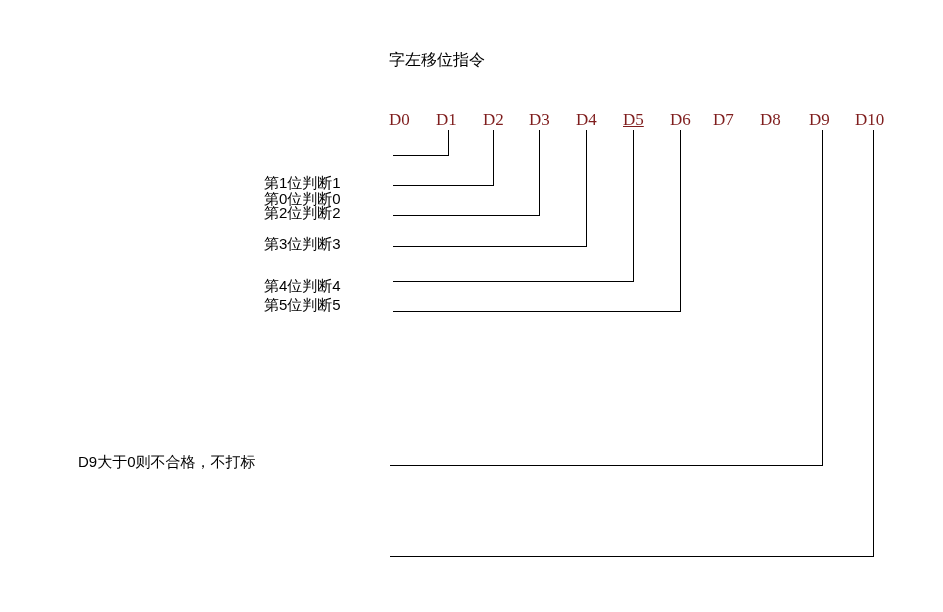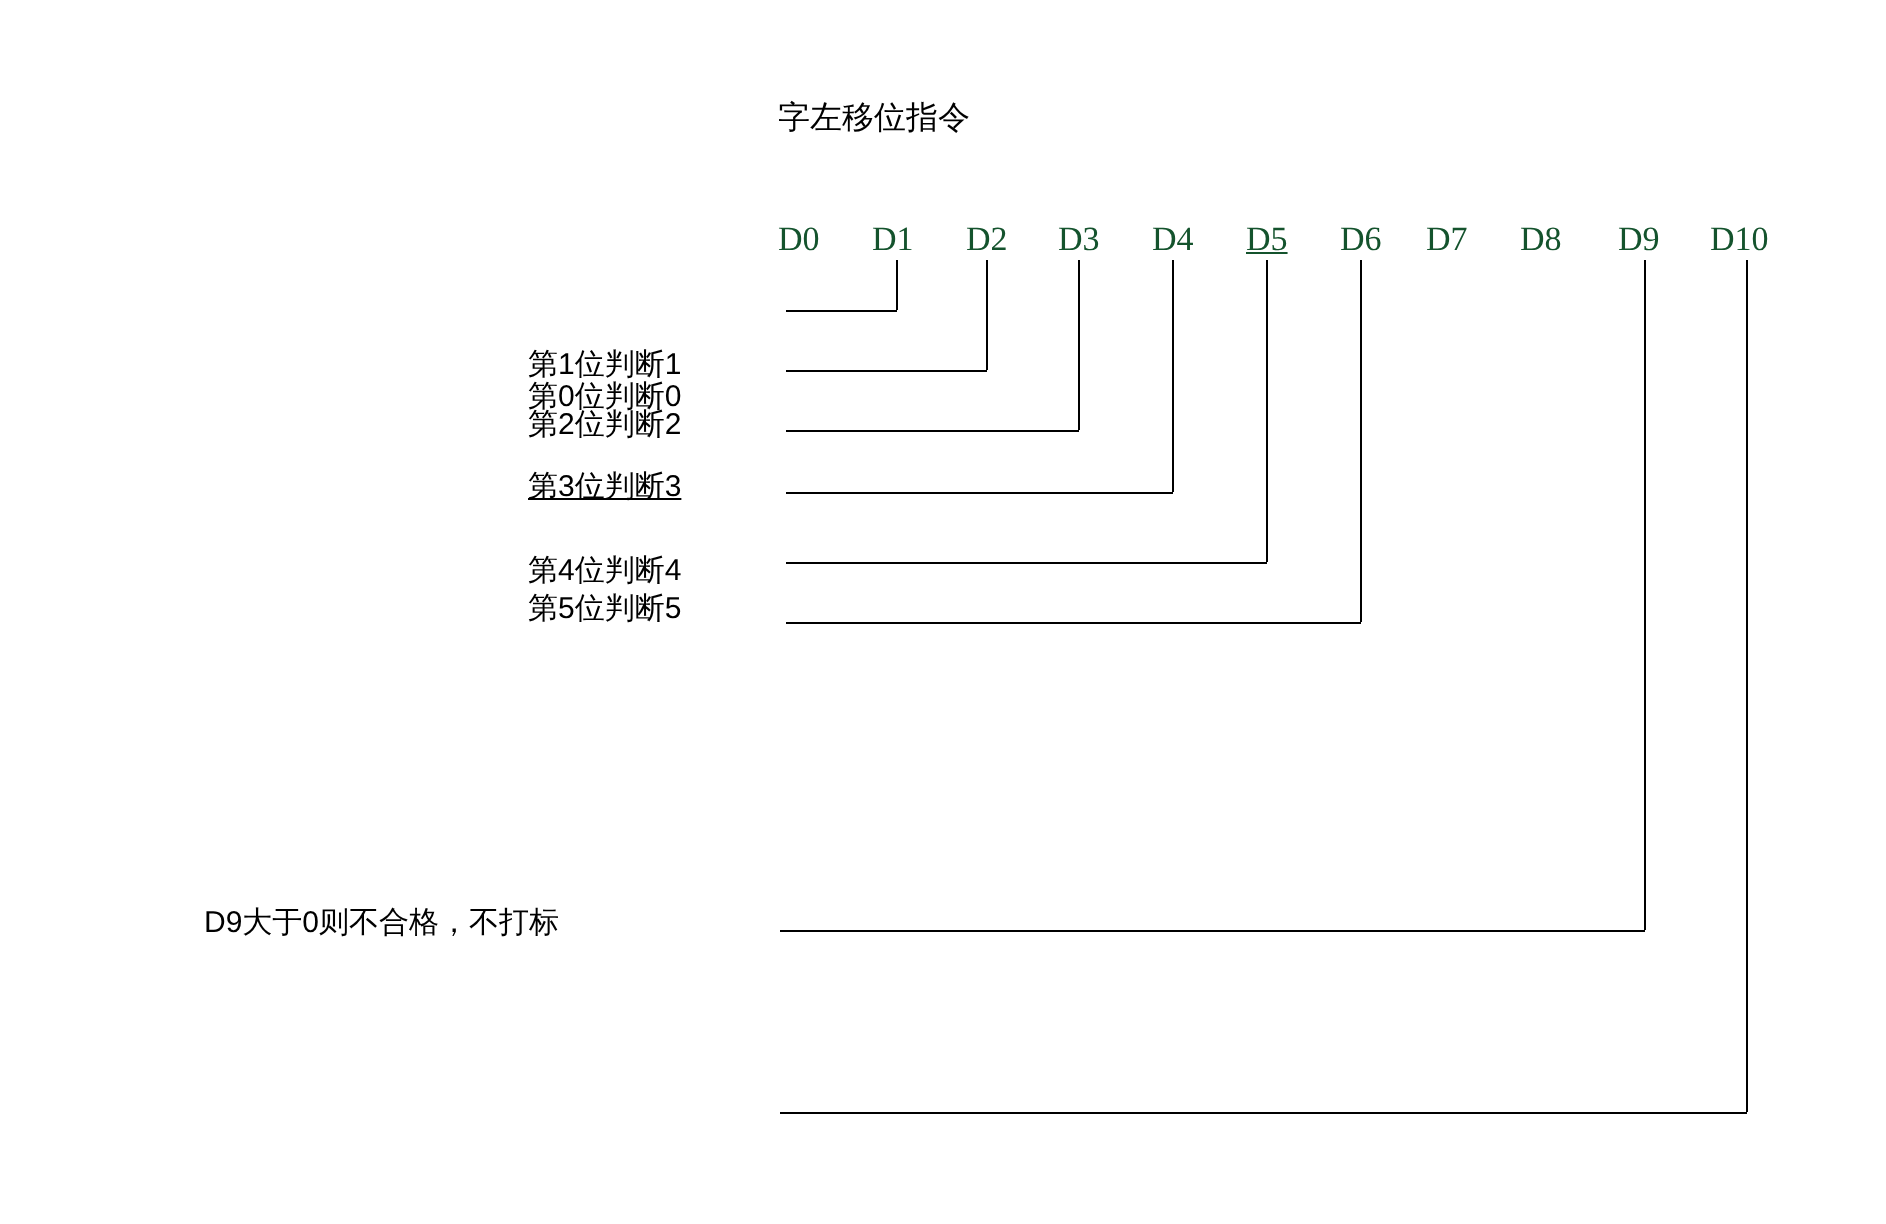--- a/index.html
+++ b/index.html
@@ -27,21 +27,21 @@
     white-space: nowrap;
     color: #000;
   }
   .dlabel {
     position: absolute;
     top: 110px;
     font-family: "Liberation Serif", "DejaVu Serif", serif;
     font-size: 17px;
     line-height: 20px;
     white-space: nowrap;
-    color: #14532d;
+    color: #7f1d1d;
   }
   .bit-label {
     position: absolute;
     font-family: "Liberation Sans", "DejaVu Sans", sans-serif;
     font-size: 15px;
     line-height: 20px;
     white-space: nowrap;
     color: #000;
     text-align: left;
   }
@@ -83,25 +83,25 @@
   <div class="dlabel" style="left:623px;text-decoration:underline;">D5</div>
   <div class="dlabel" style="left:670px;">D6</div>
   <div class="dlabel" style="left:713px;">D7</div>
   <div class="dlabel" style="left:760px;">D8</div>
   <div class="dlabel" style="left:809px;">D9</div>
   <div class="dlabel" style="left:855px;">D10</div>
 
   <div class="bit-label" style="left:264px; top:144px;margin-top:45px;">第0位判断0</div>
   <div class="bit-label" style="left:264px; top:173px;">第1位判断1</div>
   <div class="bit-label" style="left:264px; top:203px;text-align:center;">第2位判断2</div>
-  <div class="bit-label" style="left:264px; top:234px;text-decoration:underline;">第3位判断3</div>
+  <div class="bit-label" style="left:264px; top:234px;">第3位判断3</div>
   <div class="bit-label" style="left:264px; top:276px;">第4位判断4</div>
   <div class="bit-label" style="left:264px; top:295px;">第5位判断5</div>
 
-  <div class="note-label" style="left:78px; top:452px;margin-left:24px;">D9大于0则不合格，不打标</div>
+  <div class="note-label" style="left:78px; top:452px;">D9大于0则不合格，不打标</div>
 
   <svg class="wires" viewBox="0 0 943 612">
 
     <line x1="448.5" y1="130" x2="448.5" y2="155"></line>
     <line x1="493.5" y1="130" x2="493.5" y2="185"></line>
     <line x1="539.5" y1="130" x2="539.5" y2="215"></line>
     <line x1="586.5" y1="130" x2="586.5" y2="246"></line>
     <line x1="633.5" y1="130" x2="633.5" y2="281"></line>
     <line x1="680.5" y1="130" x2="680.5" y2="311"></line>
     <line x1="822.5" y1="130" x2="822.5" y2="465"></line>

